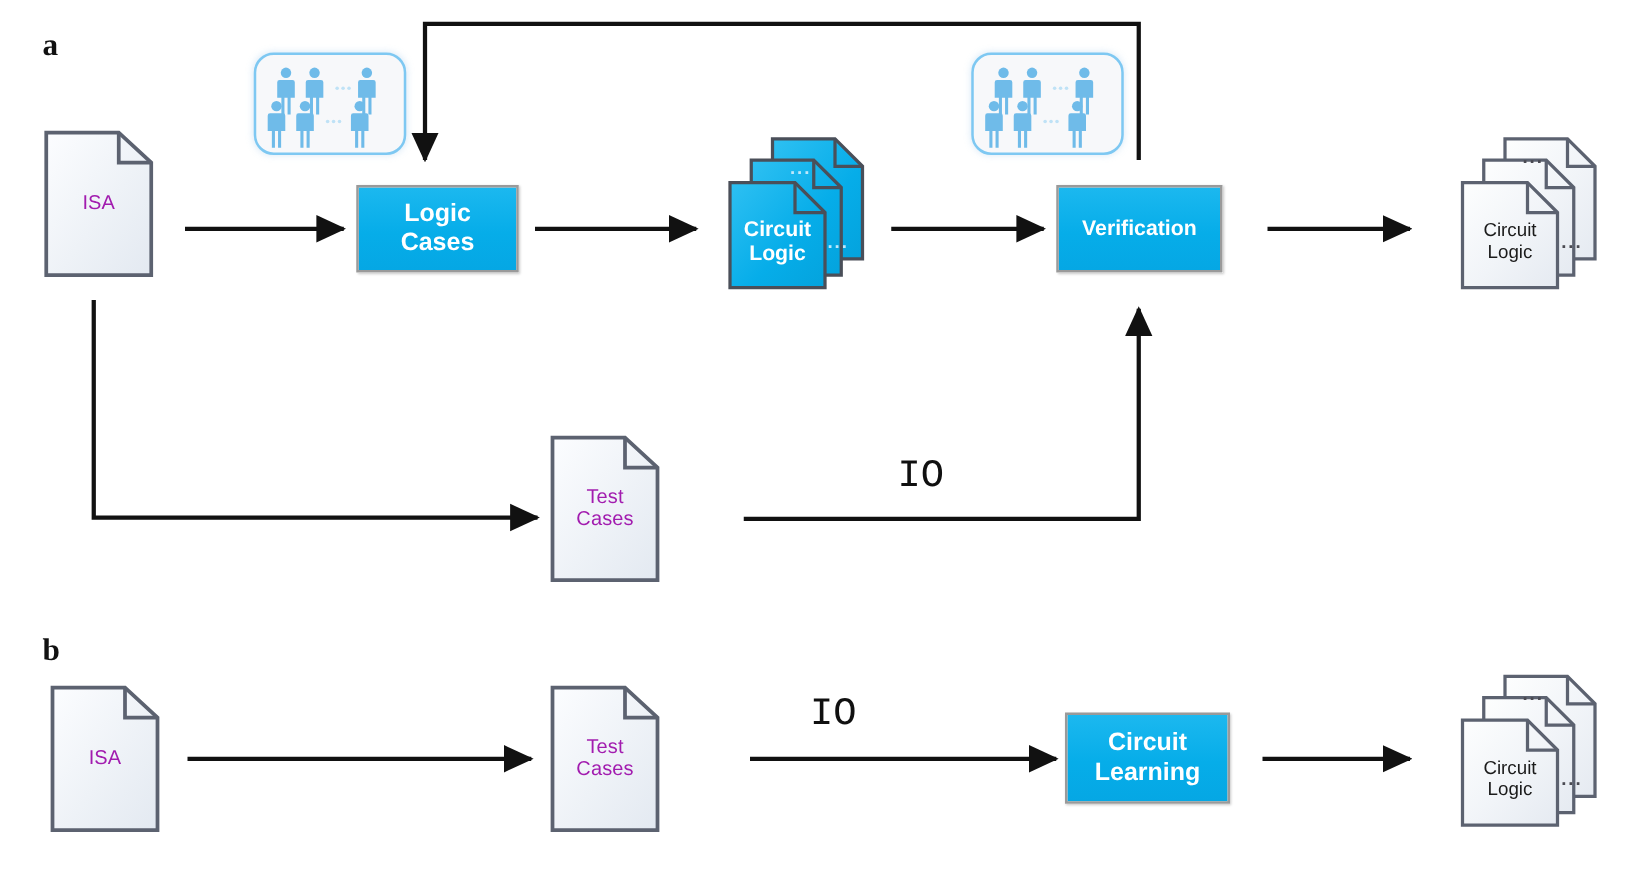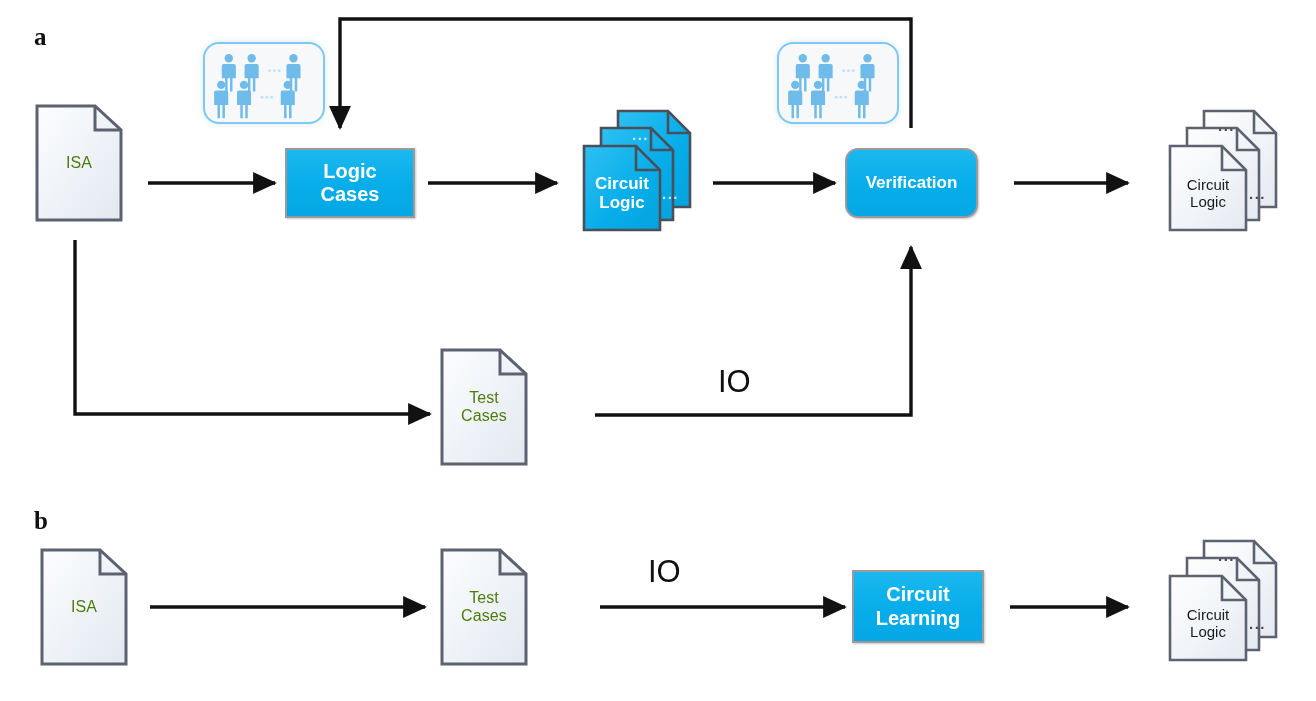--- a/index.html
+++ b/index.html
@@ -54,21 +54,21 @@
     top: 0;
     width: 100%;
     height: 100%;
     display: flex;
     flex-direction: column;
     align-items: center;
     justify-content: center;
     font-size: 16px;
     line-height: 1.12;
     text-align: center;
-    color: #4d7c0f;
+    color: #a21caf;
     letter-spacing: 0.1px;
   }
   .doc .lbl span { display: block; }
 
   
   .procbox {
     position: absolute;
     box-sizing: border-box;
     background: linear-gradient(180deg, #1cb8ef 0%, #06ade9 55%, #05a7e4 100%);
     border: 2px solid #9a9a9a;
@@ -91,21 +91,21 @@
     border: 2px solid #7ec8f2;
     border-radius: 16px;
     background: #f7f8fa;
     box-shadow: 0 0 6px rgba(140,190,230,0.35);
   }
   .people svg { display: block; width: 100%; height: 100%; }
 
   
   .edge-label {
     position: absolute;
-    font-family: Liberation Sans, sans-serif;
+    font-family: Liberation Mono, monospace;
     font-size: 31px;
     color: #101010;
     line-height: 1;
     white-space: nowrap;
   }
 
   .dots {
     position: absolute;
     font-size: 15px;
     font-weight: bold;
@@ -273,21 +273,21 @@
     <div style="position:absolute; left:4px; top:54px; width:76px; height:62px;
                 display:flex; flex-direction:column; align-items:center; justify-content:center;
                 color:#ffffff; font-weight:bold; font-size:17px; line-height:1.12; text-align:center;">
       <span>Circuit</span>
       <span>Logic</span>
     </div>
     <div class="dots light" style="left:82px; top:78px;">...</div>
     <div class="dots light" style="left:52px; top:19px;">...</div>
   </div>
 
-  <div class="procbox" style="left:845px; top:148px; width:133px; height:70px; font-size:17px;border-radius:13px;">
+  <div class="procbox" style="left:845px; top:148px; width:133px; height:70px; font-size:17px;">
     <span>Verification</span>
   </div>
 
   <div style="position:absolute; left:1166px; top:108px; width:130px; height:125px;">
     <svg style="position:absolute; left:0; top:0;" width="130" height="125" viewBox="0 0 130 125">
       <defs>
         <linearGradient id="gdoc2" x1="0" y1="0" x2="1" y2="1">
           <stop offset="0%" stop-color="#fdfefe"></stop>
           <stop offset="55%" stop-color="#f1f4f8"></stop>
           <stop offset="100%" stop-color="#e5eaf1"></stop>

